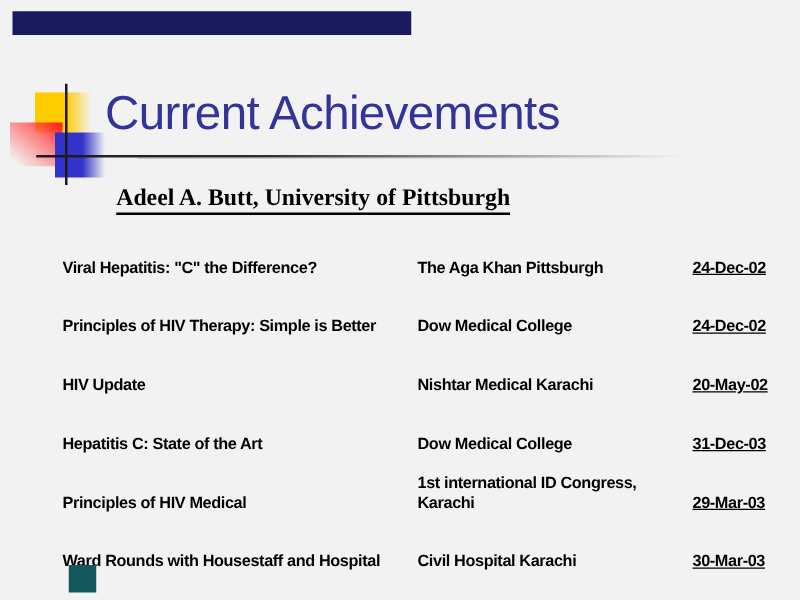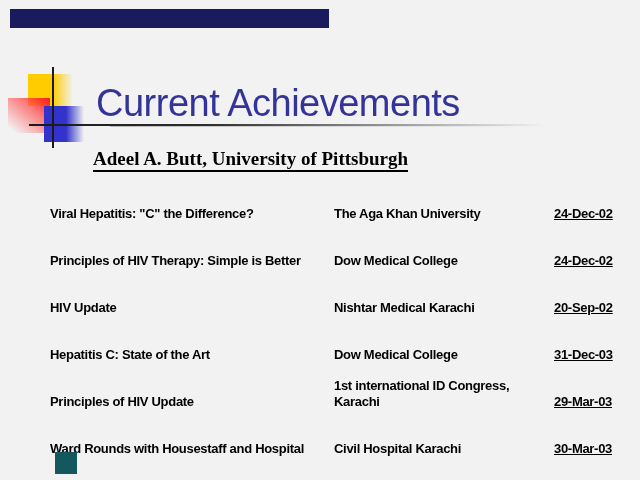--- a/index.html
+++ b/index.html
@@ -45,21 +45,21 @@
   .hline {
     position: absolute; left: 29px; top: 124px; width: 516px; height: 2px; z-index: 4;
     background: linear-gradient(to right, var(--rule-color, #1A1A1A) 0%, #2e2e2e 35%, #7a7a7a 60%, #b5b5b5 80%, rgba(190,190,190,0) 100%);
   }
   .hline-shadow {
     position: absolute; left: 110px; top: 126px; width: 430px; height: 1px; z-index: 4;
     background: linear-gradient(to right, rgba(120,120,120,0.45), rgba(200,200,200,0));
   }
 
   .title {
-    position: absolute; left: 84px; top: 70px; margin: 12px;
+    position: absolute; left: 84px; top: 70px; margin: 0;
     font-size: 38px; font-weight: 400; letter-spacing: -0.5px; line-height: 42px;
     white-space: nowrap;
     color: var(--title-text, #333399);
   }
 
   .subtitle {
     position: absolute; left: 93px; top: 148px; margin: 0;
     font-family: "Liberation Serif", serif;
     font-size: 19px; font-weight: 700; line-height: 21px;
     color: var(--body-text, #000);
@@ -98,40 +98,40 @@
   <div class="hline"></div>
   <div class="hline-shadow"></div>
 
   <h1 class="title">Current Achievements</h1>
 
   <h2 class="subtitle">Adeel A. Butt, University of Pittsburgh</h2>
 
   <div class="ach-table">
     <div class="trow">
       <div class="cell c1">Viral Hepatitis: "C" the Difference?</div>
-      <div class="cell c2">The Aga Khan University</div>
+      <div class="cell c2">The Aga Khan Pittsburgh</div>
       <div class="cell c3">24-Dec-02</div>
     </div>
     <div class="trow">
       <div class="cell c1">Principles of HIV Therapy: Simple is Better</div>
       <div class="cell c2">Dow Medical College</div>
       <div class="cell c3">24-Dec-02</div>
     </div>
     <div class="trow">
       <div class="cell c1">HIV Update</div>
       <div class="cell c2">Nishtar Medical Karachi</div>
-      <div class="cell c3">20-Sep-02</div>
+      <div class="cell c3">20-May-02</div>
     </div>
     <div class="trow">
       <div class="cell c1">Hepatitis C: State of the Art</div>
       <div class="cell c2">Dow Medical College</div>
       <div class="cell c3">31-Dec-03</div>
     </div>
     <div class="trow">
-      <div class="cell c1">Principles of HIV Update</div>
+      <div class="cell c1">Principles of HIV Medical</div>
       <div class="cell c2">1st international ID Congress, Karachi</div>
       <div class="cell c3">29-Mar-03</div>
     </div>
     <div class="trow">
       <div class="cell c1">Ward Rounds with Housestaff and Hospital</div>
       <div class="cell c2">Civil Hospital Karachi</div>
       <div class="cell c3">30-Mar-03</div>
     </div>
   </div>
 

